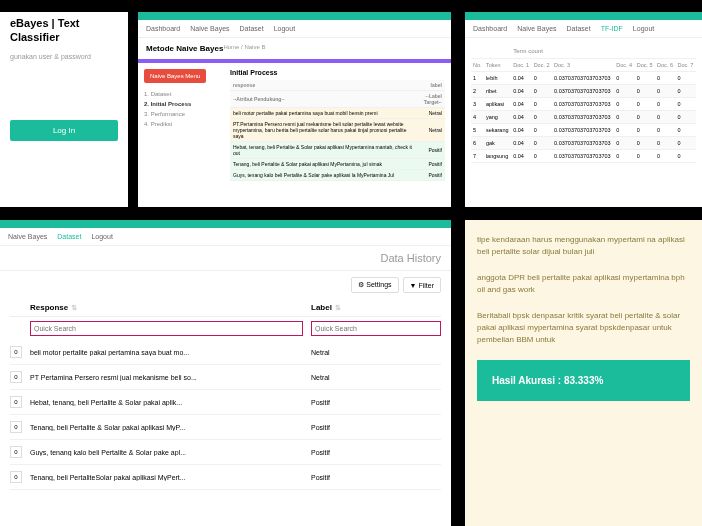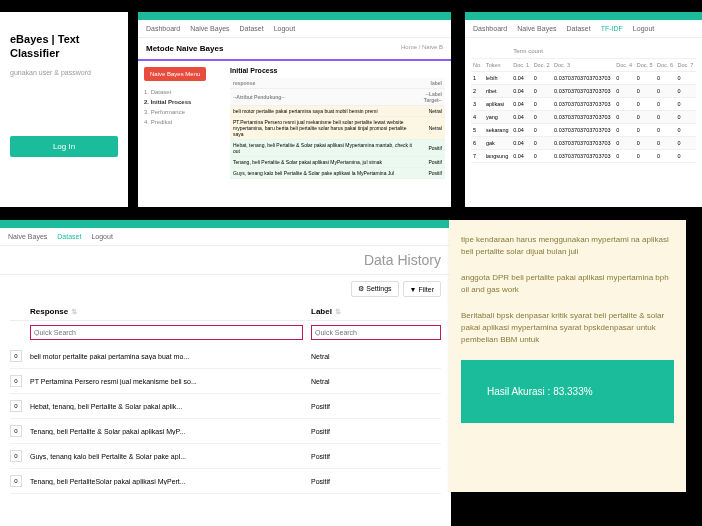--- a/index.html
+++ b/index.html
@@ -2,26 +2,26 @@
 <html><head>
 <meta charset="utf-8">
 <style>
 *{box-sizing:border-box;margin:0;padding:0;font-family:Arial,sans-serif}
 body{background:#000;width:702px;height:526px;position:relative;font-size:8px;overflow:hidden}
 .panel{background:#fff;position:absolute;box-shadow:0 1px 3px rgba(0,0,0,.1)}
 .teal-bar{background:#1abc9c;height:8px}
 .nav{background:#fff;padding:5px 8px;display:flex;gap:10px;border-bottom:1px solid #eee;font-size:7px;color:#666}
 .nav span{cursor:pointer}
 .nav .active{color:#1abc9c}
-.login{left:0;top:12px;width:128px;height:195px;padding:20px 10px}
+.login{left:0;top:12px;width:128px;height:195px;padding:4px 10px}
 .login h2{font-size:11px;font-weight:bold;margin-bottom:8px;line-height:1.3}
 .login .sub{font-size:7px;color:#999;margin-bottom:30px}
 .login .btn{background:#1abc9c;color:#fff;border:none;width:100%;padding:6px;font-size:8px;border-radius:2px;cursor:pointer;margin-top:30px}
 .naive{left:138px;top:12px;width:313px;height:195px}
-.naive .hdr{padding:6px 8px;font-size:8px;font-weight:bold;border-bottom:2px solid #8b5cf6;display:flex;justify-content:space-between}
+.naive .hdr{padding:6px 8px;font-size:8px;font-weight:bold;border-bottom:4px solid #8b5cf6;display:flex;}
 .naive .crumb{font-size:6px;color:#999;font-weight:normal}
 .naive .body{display:flex;padding:6px;gap:6px}
 .naive .menu{width:80px}
 .naive .menu .mb{background:#e74c3c;color:#fff;font-size:6px;padding:4px 6px;border-radius:2px;display:inline-block;margin-bottom:6px}
 .naive .menu ol{list-style:none;font-size:6px;color:#888}
 .naive .menu ol li{padding:2px 0}
 .naive .menu ol li.cur{color:#333;font-weight:bold}
 .naive .proc{flex:1}
 .naive .proc .pt{font-size:7px;font-weight:bold;margin-bottom:4px}
 .naive .proc table{width:100%;font-size:5px;border-collapse:collapse}
@@ -31,40 +31,40 @@
 .naive .proc .netral{background:#fdf6e3}
 .naive .proc .positif{background:#eafaf1}
 .tfidf{left:465px;top:12px;width:237px;height:195px}
 .tfidf .tbl{padding:6px}
 .tfidf table{width:100%;font-size:5.5px;border-collapse:collapse}
 .tfidf th,.tfidf td{padding:3px 2px;text-align:left;border-bottom:1px solid #f0f0f0}
 .tfidf th{color:#888;font-weight:normal}
 .tfidf .tc{font-size:6px;color:#888;padding:4px 2px}
 .tfidf tr:nth-child(even) td{background:#fafafa}
 .dataset{left:0;top:220px;width:451px;height:306px}
-.dataset .dh{padding:6px 10px;text-align:right;font-size:14px;color:#999;border-bottom:1px solid #eee}
+.dataset .dh{padding:6px 10px;text-align:right;font-size:11px;color:#999;border-bottom:1px solid #eee}
 .dataset .tools{padding:6px 10px;display:flex;justify-content:flex-end;gap:4px}
 .dataset .tools button{font-size:7px;padding:3px 6px;border:1px solid #ddd;background:#fff;cursor:pointer;border-radius:2px}
 .dataset .grid{padding:0 10px}
 .dataset .cols{display:flex;gap:8px;padding:4px 0;font-size:8px;font-weight:bold;border-bottom:1px solid #eee}
 .dataset .cols .c1{flex:0 0 12px}
 .dataset .cols .c2{flex:1}
 .dataset .cols .c3{flex:0 0 130px}
 .dataset .srch{display:flex;gap:8px;padding:4px 0}
 .dataset .srch .c1{flex:0 0 12px}
 .dataset .srch input{border:1px solid #be185d;padding:3px;font-size:7px;color:#bbb}
 .dataset .srch .s1{flex:1}
 .dataset .srch .s2{flex:0 0 130px}
 .dataset .row{display:flex;gap:8px;padding:6px 0;font-size:7px;border-bottom:1px solid #f0f0f0;align-items:center}
 .dataset .row .n{flex:0 0 12px;border:1px solid #ddd;text-align:center;padding:2px;font-size:6px}
 .dataset .row .r{flex:1;overflow:hidden;white-space:nowrap;text-overflow:ellipsis}
 .dataset .row .l{flex:0 0 130px}
-.result{left:449px;top:220px;width:237px;height:272px;background:#fdf6e3;padding:14px 12px}
+.result{left:465px;top:220px;width:237px;height:306px;background:#fdf6e3;padding:14px 12px}
 .result p{font-size:8px;color:#8a7a3a;line-height:1.5;margin-bottom:14px}
-.result .acc{background:#1abc9c;color:#fff;padding:26px;font-size:10px;font-weight:normal;margin-top:8px}
+.result .acc{background:#1abc9c;color:#fff;padding:15px;font-size:10px;font-weight:bold;margin-top:8px}
 .sort{font-size:7px;color:#ccc;margin-left:3px}
 </style>
 </head>
 <body>
 
 <div class="panel login">
   <h2>eBayes | Text Classifier</h2>
   <div class="sub">gunakan user &amp; password</div>
   <button class="btn">Log In</button>
 </div>

